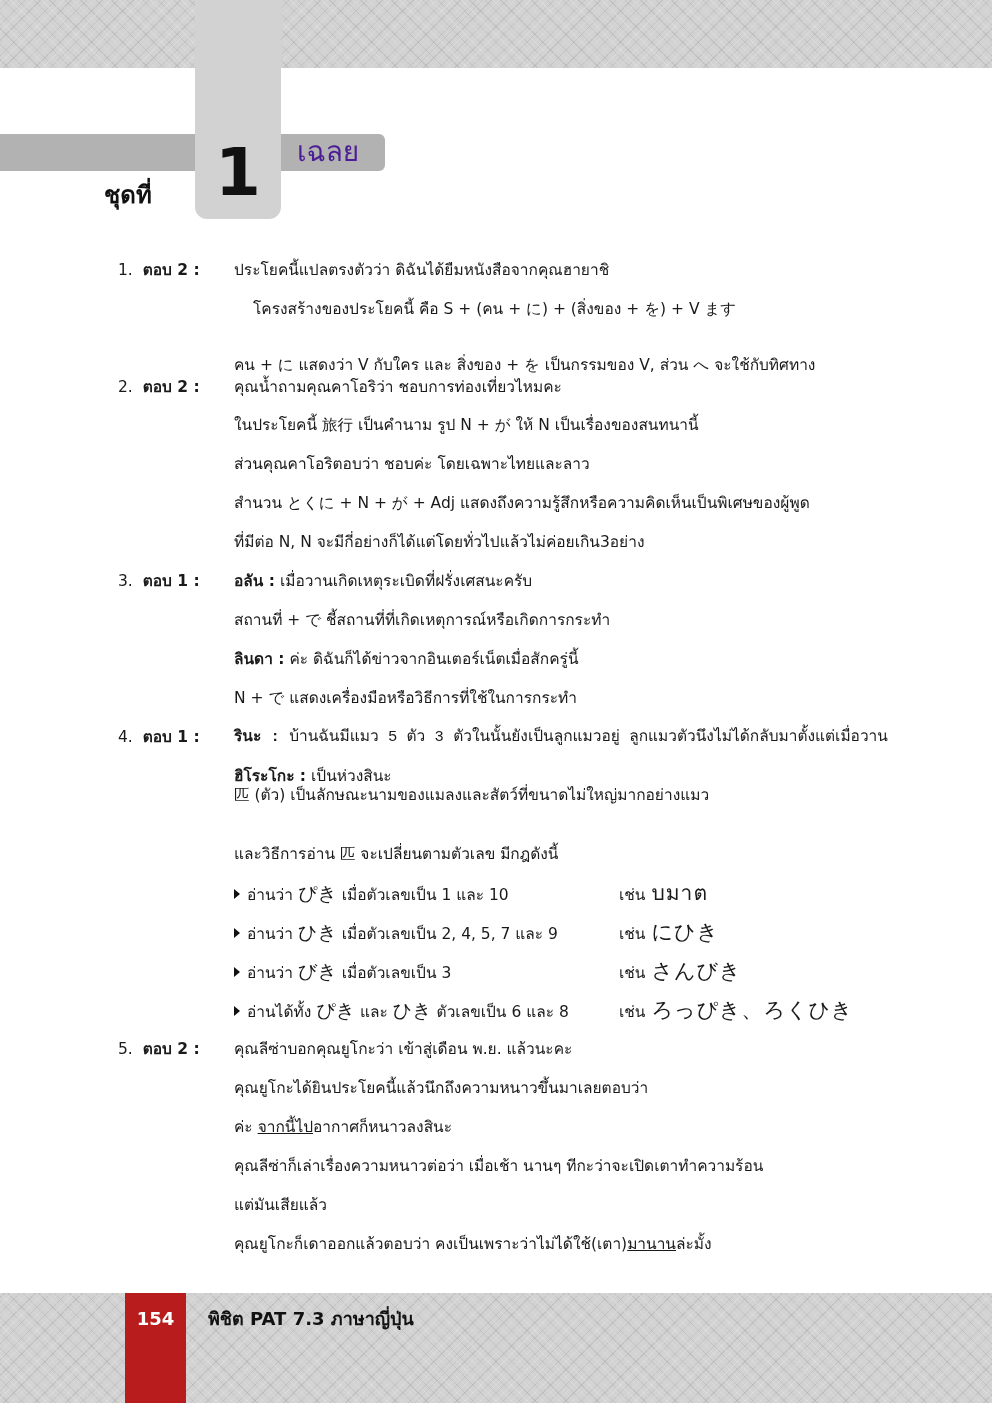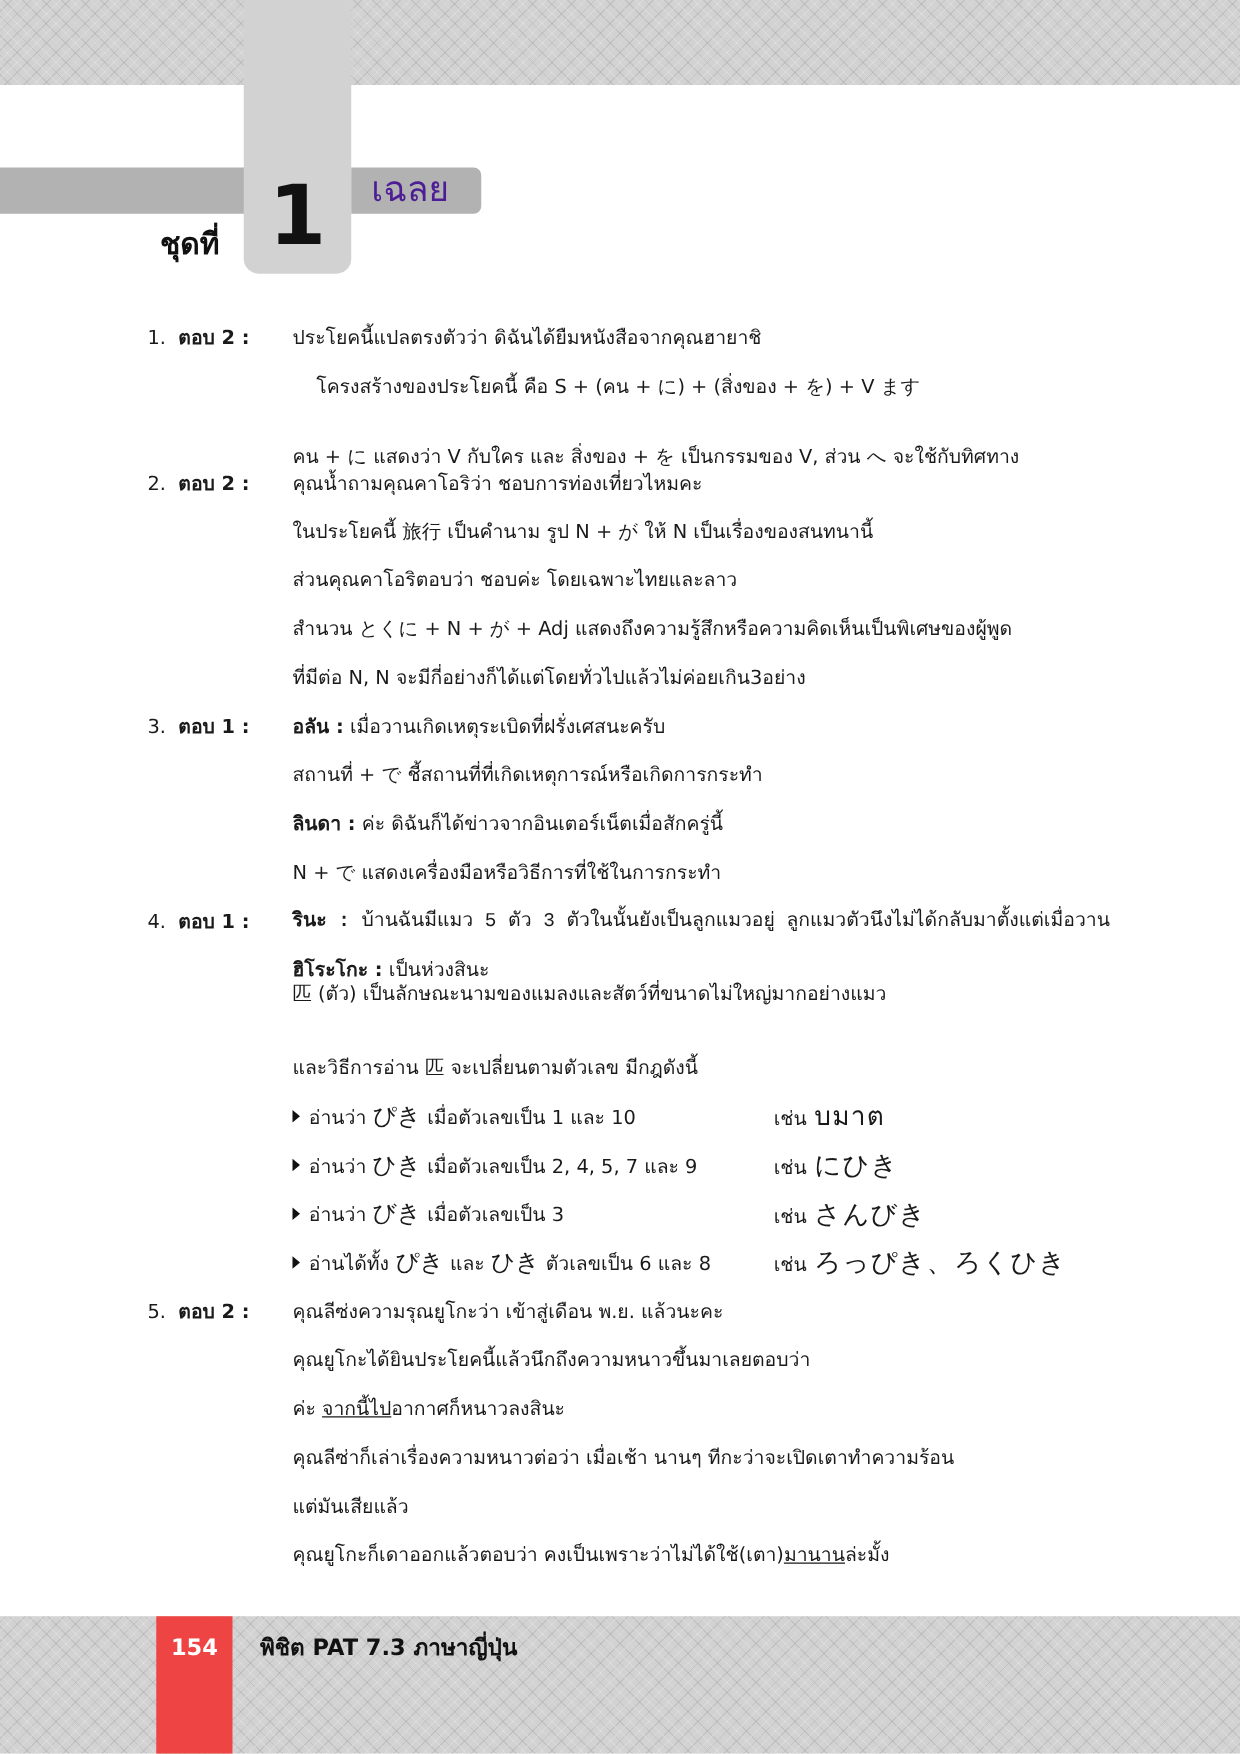--- a/index.html
+++ b/index.html
@@ -28,21 +28,21 @@
   }
   .answer-tab {
     position: absolute; left: 281px; top: 134px; width: 104px; height: 37px;
     background: #b2b2b2; border-radius: 0 6px 6px 0;
   }
   .answer-label {
     position: absolute; left: 16px; top: 2px; font-size: 28px; line-height: 32px;
     color: #4c1d95;
   }
   .set-label {
-    position: absolute; left: 128px; top: 180px; font-size: 24px; font-weight: bold; color: #111; line-height: 30px;
+    position: absolute; left: 104px; top: 180px; font-size: 24px; font-weight: bold; color: #111; line-height: 30px;
   }
 
   .content { position: absolute; left: 0; top: 0; width: 992px; }
   .q-num { position: absolute; left: 118px; font-size: 15.5px; line-height: 24px; }
   .q-ans { font-weight: bold; }
   .line {
     position: absolute; left: 234px; font-size: 15.5px; line-height: 24px; white-space: nowrap;
   }
   .line b { font-weight: bold; }
   .u { text-decoration: underline; }
@@ -51,21 +51,21 @@
   .bullet-icon {
     display: inline-block; width: 0; height: 0; margin-right: 7px; vertical-align: 1px;
     border-top: 5px solid transparent; border-bottom: 5px solid transparent; border-left: 6px solid #111;
   }
   .example { position: absolute; left: 619px; font-size: 15.5px; line-height: 24px; white-space: nowrap; }
   .example .jp { font-family: "DejaVu Serif", serif; font-size: 21px; margin-left: 6px; letter-spacing: 1px; }
   .bullet-row .jp { font-family: "DejaVu Serif", serif; font-size: 19px; }
 
   .bottom-band { position: absolute; left: 0; top: 1293px; width: 992px; height: 110px; }
   .page-box {
-    position: absolute; left: 125px; top: 1293px; width: 61px; height: 110px; background: #ef4444;
+    position: absolute; left: 125px; top: 1293px; width: 61px; height: 110px; background: #b91c1c;
   }
   .page-number {
     position: absolute; left: 0; top: 14px; width: 61px; text-align: center;
     color: #ffffff; font-weight: bold; font-size: 18px; line-height: 24px;
   }
   .book-title {
     position: absolute; left: 208px; top: 1307px; font-weight: bold; font-size: 18px; line-height: 24px; color: #111;
   }
 </style>
 </head>
@@ -157,21 +157,21 @@
     </div>
     <div class="example" style="top:998px;">
       <span>เช่น</span><span class="jp">ろっぴき、ろくひき</span>
     </div>
   </div>
 
   <div>
     <div class="q-num" style="top:1037px;">
       <span>5.</span>&nbsp;&nbsp;<span class="q-ans">ตอบ 2 :</span>
     </div>
-    <div class="line" style="top:1037px;">คุณลีซ่งความรุณยูโกะว่า เข้าสู่เดือน พ.ย. แล้วนะคะ</div>
+    <div class="line" style="top:1037px;">คุณลีซ่าบอกคุณยูโกะว่า เข้าสู่เดือน พ.ย. แล้วนะคะ</div>
     <div class="line" style="top:1076px;">คุณยูโกะได้ยินประโยคนี้แล้วนึกถึงความหนาวขึ้นมาเลยตอบว่า</div>
     <div class="line" style="top:1115px;">
       <span>ค่ะ </span><span class="u">จากนี้ไป</span><span>อากาศก็หนาวลงสินะ</span>
     </div>
     <div class="line" style="top:1154px;">คุณลีซ่าก็เล่าเรื่องความหนาวต่อว่า เมื่อเช้า นานๆ ทีกะว่าจะเปิดเตาทำความร้อน</div>
     <div class="line" style="top:1193px;">แต่มันเสียแล้ว</div>
     <div class="line" style="top:1232px;">
       <span>คุณยูโกะก็เดาออกแล้วตอบว่า คงเป็นเพราะว่าไม่ได้ใช้(เตา)</span><span class="u">มานาน</span><span>ล่ะมั้ง</span>
     </div>
   </div>

